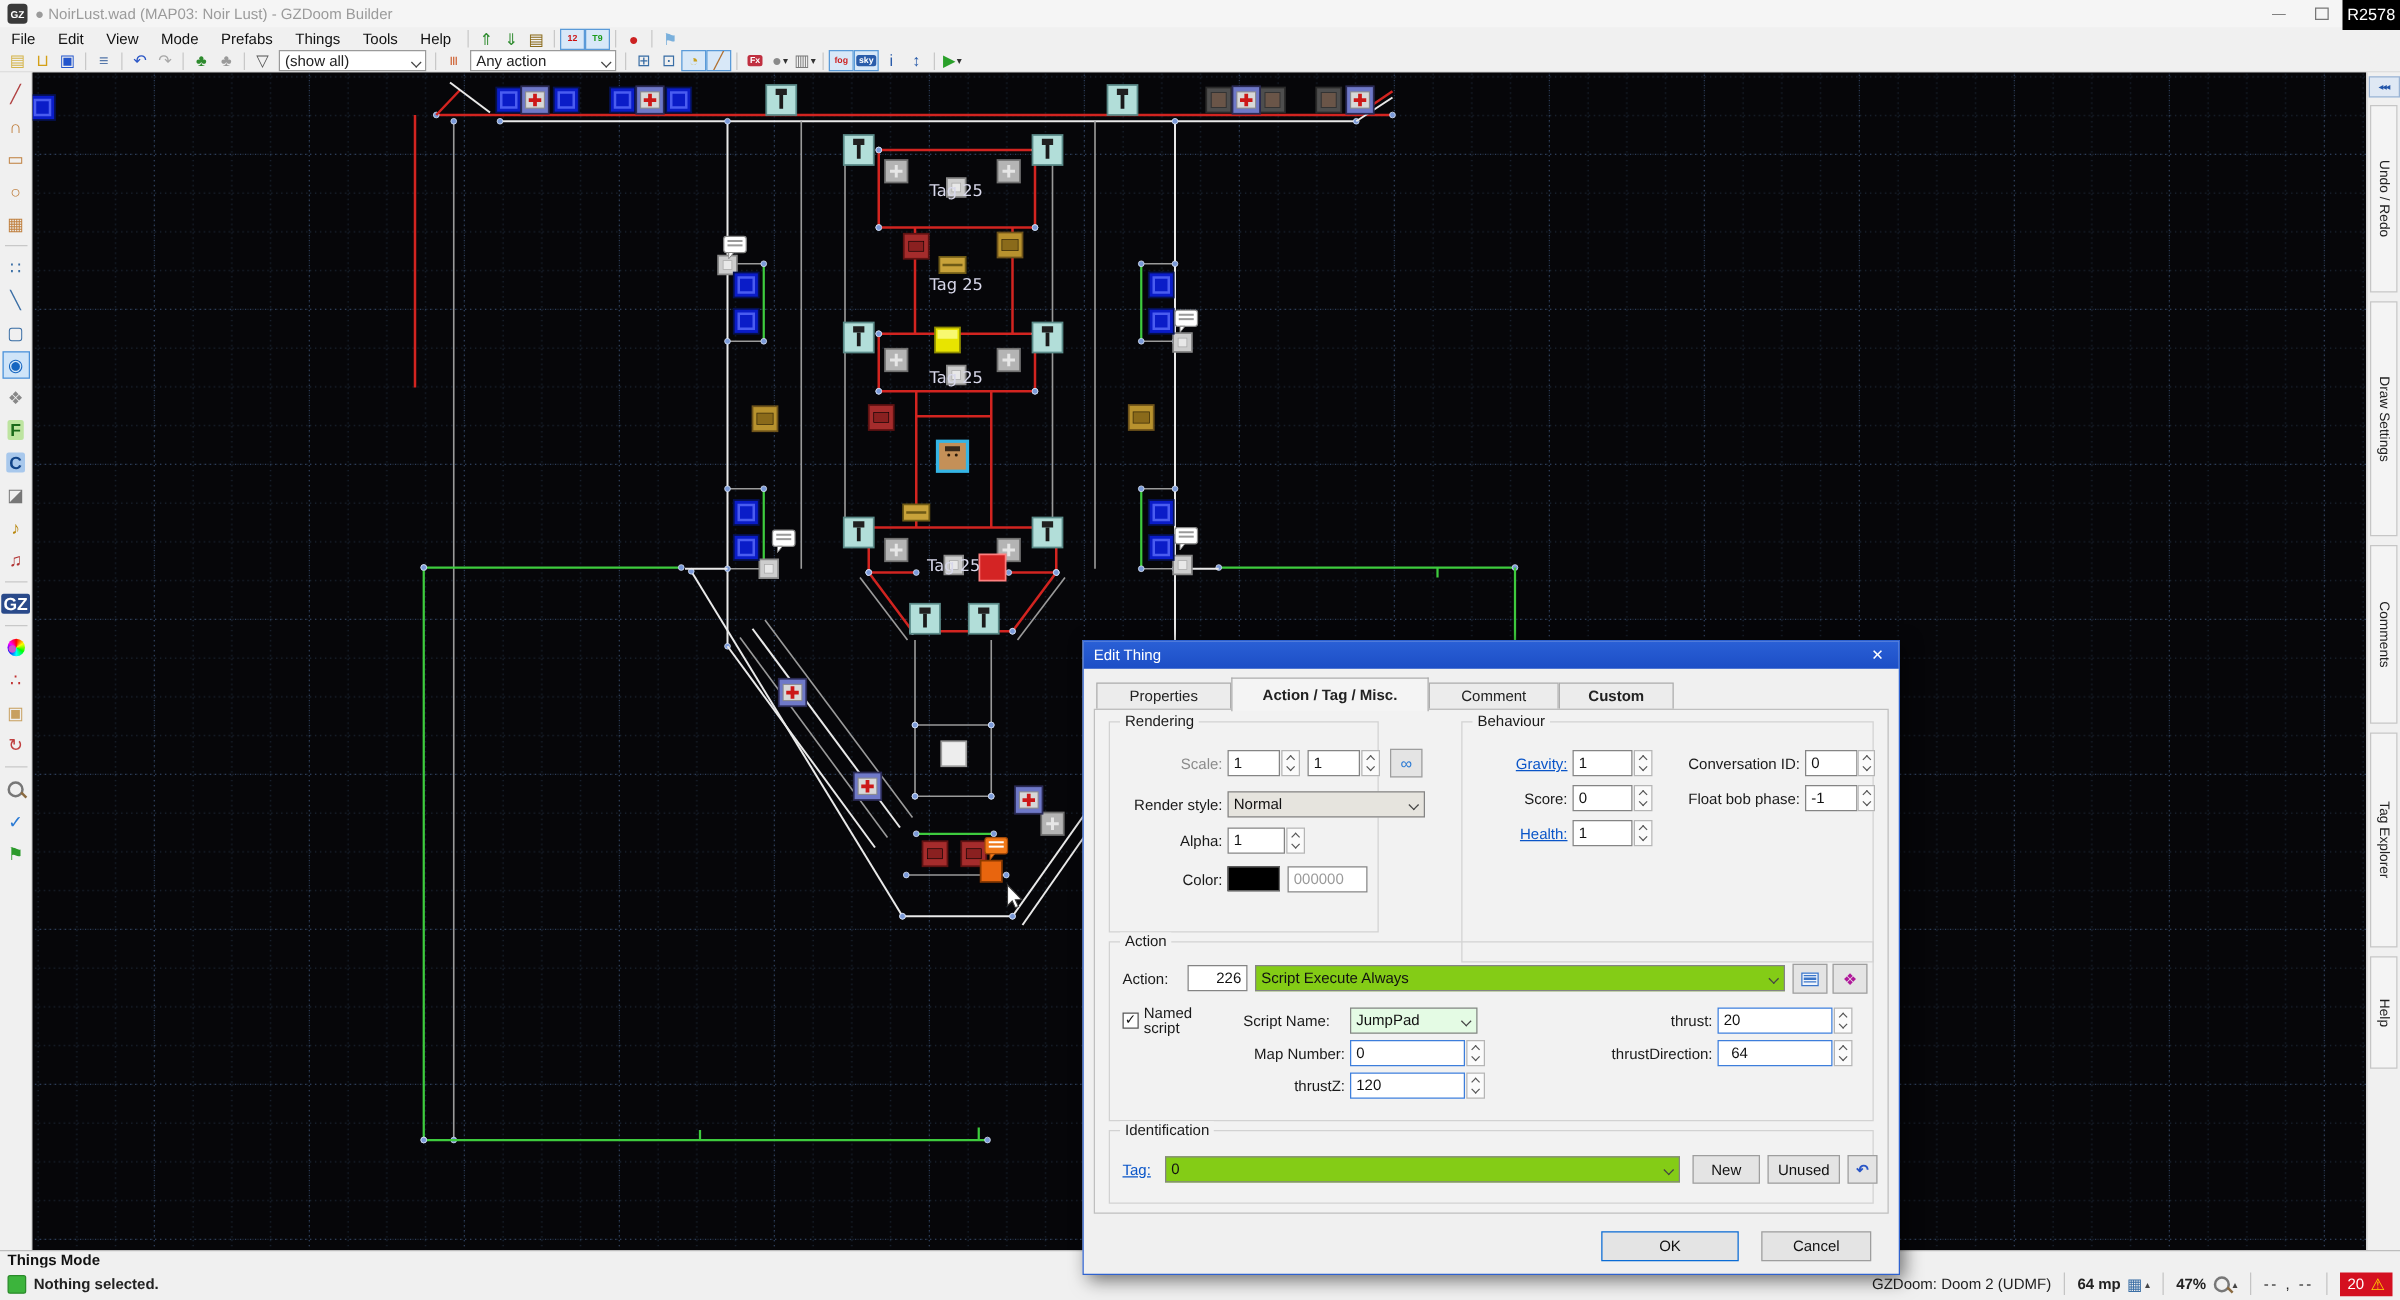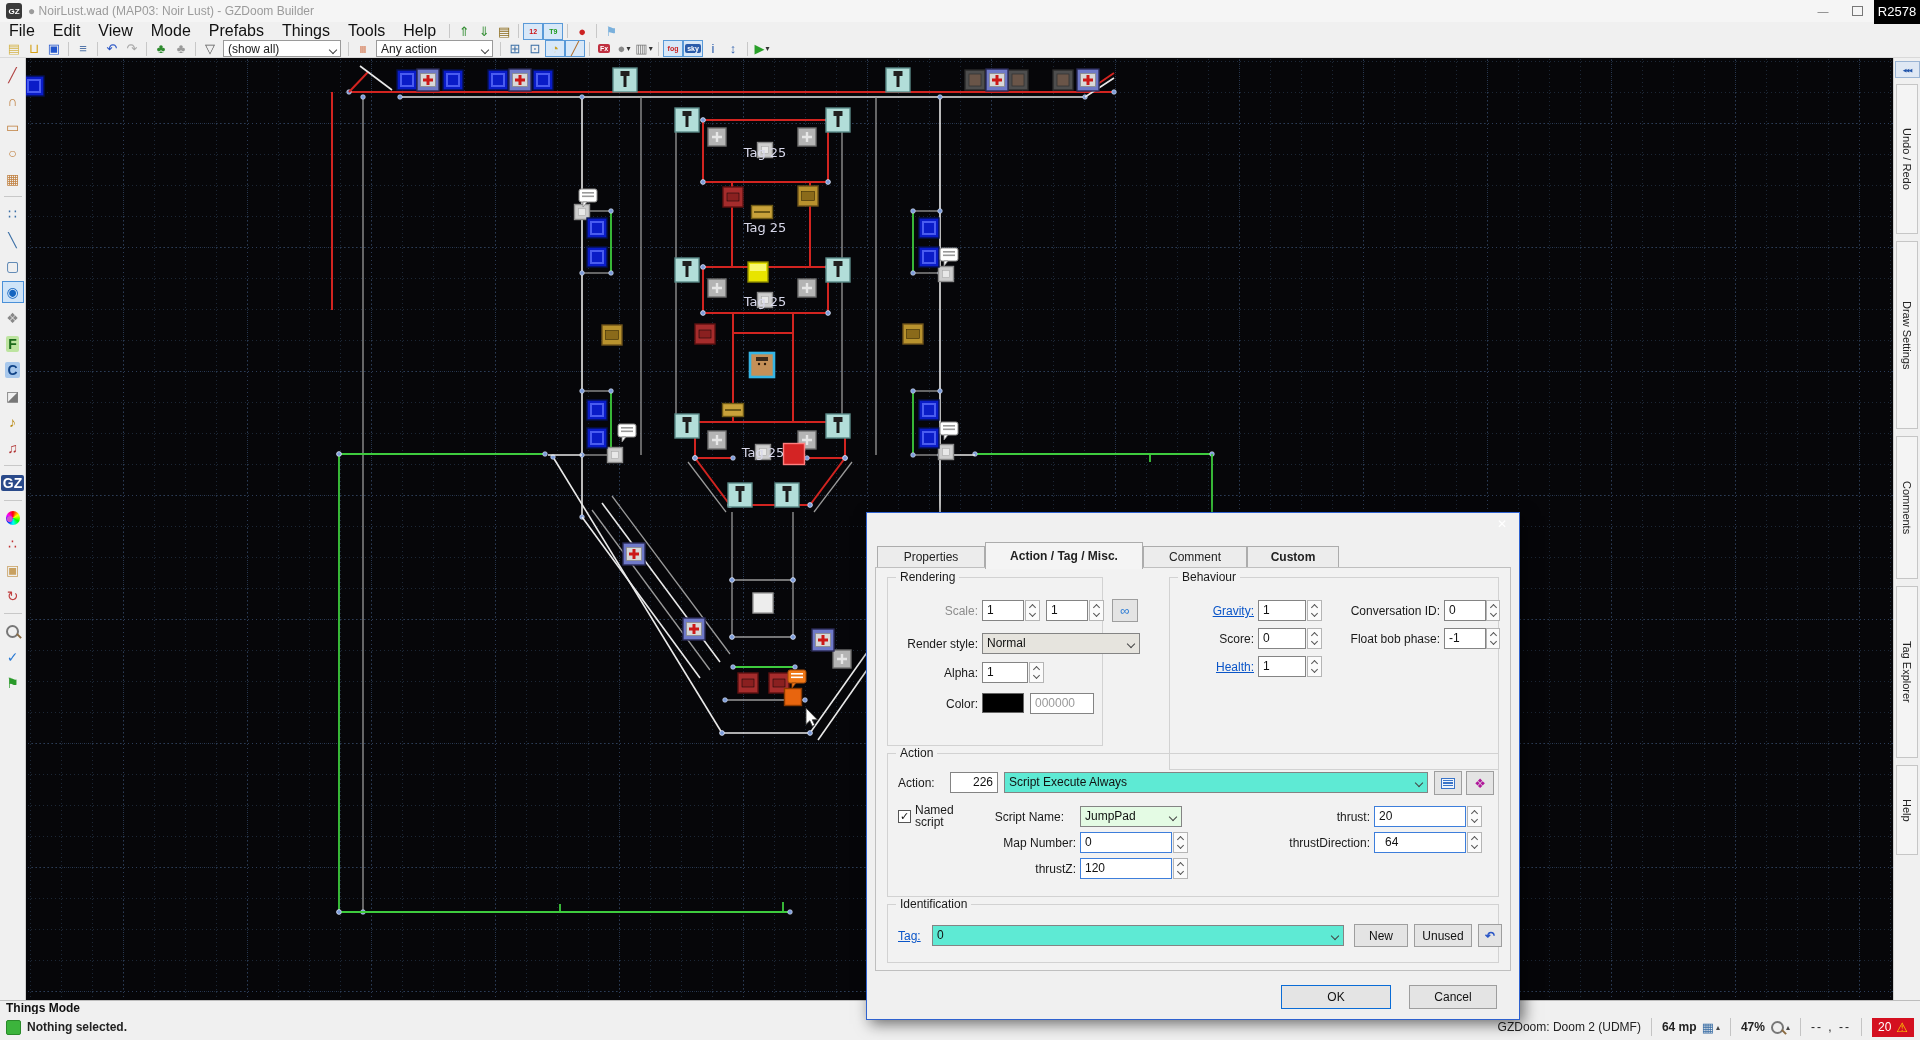--- a/index.html
+++ b/index.html
@@ -8,21 +8,21 @@
   .titlebar{position:absolute;left:0;top:0;width:1920px;height:22px;background:#f5f5f5;display:flex;align-items:center;}
   .appicon{width:16px;height:16px;margin:0 6px 0 6px;background:#3a3a3a;color:#fff;border-radius:3px;
     font-size:8px;font-weight:bold;display:flex;align-items:center;justify-content:center;}
   .wtitle{font-size:12px;color:#9b9b9b;}
   .wctrl{width:34px;height:22px;color:#777;font-size:11px;display:flex;align-items:center;justify-content:center;}
   .wctrl .rbox{width:9px;height:8px;border:1px solid #777;}
   .wspacer{flex:1}
   .rbadge{width:46px;height:25px;background:#000;color:#fff;font-size:13px;display:flex;align-items:center;justify-content:center;z-index:60;}
   
   .menubar{position:absolute;left:0;top:22px;width:1920px;height:18px;background:#f0f0f0;display:flex;align-items:center;}
-  .mitem{font-size:16px;color:#111;padding:2px 9px;}
+  .mitem{font-size:12px;color:#111;padding:2px 9px;}
   .toolbar{position:absolute;left:0;top:40px;width:1920px;height:18px;background:#f0f0f0;display:flex;align-items:center;border-bottom:1px solid #d9d9d9;box-sizing:border-box;}
   .ticon{width:20px;height:17px;display:flex;align-items:center;justify-content:center;position:relative;flex:none;}
   .ticon .g{font-size:13px;line-height:1;}
   .ticon .g.small{font-size:7px;font-weight:bold;}
   .ticon.boxed{border:1px solid #5a9ad8;background:#d8e8f8;box-sizing:border-box;}
   .ticon.act{border:1px solid #4a90d8;background:#cfe4f8;box-sizing:border-box;}
   .ddm{font-size:8px;color:#333;margin-left:1px;}
   .tsep{width:1px;height:14px;background:#c8c8c8;margin:0 4px;flex:none;}
   .tcombo{height:17px;background:#fff;border:1px solid #9a9a9a;box-sizing:border-box;font-size:12px;color:#222;
     display:flex;align-items:center;padding:0 4px;position:relative;flex:none;}
@@ -65,21 +65,21 @@
   .lab.gray{color:#8c8c8c;}
   .lab.link{color:#0a55c8;text-decoration:underline;}
   .fld{position:absolute;height:21px;background:#fff;border:1px solid #848484;box-sizing:border-box;font-size:12px;color:#111;padding:2px 4px 0 4px;}
   .fld.hl{border-color:#3d7edb;}
   .fld.num{text-align:right;}
   .fld.ghost{color:#9a9a9a;}
   .spin{position:absolute;width:15px;height:21px;background:#fbfbfb;border:1px solid #b5b5b5;box-sizing:border-box;}
   .spin b{position:absolute;left:4px;width:4px;height:4px;border:solid #555;border-width:0 1.2px 1.2px 0;}
   .spin b.u{top:4px;transform:rotate(-135deg);}
   .spin b.d{bottom:4px;transform:rotate(45deg);}
-  .combo{position:absolute;height:21px;background:#5eead4;border:1px solid #848484;box-sizing:border-box;font-size:12px;color:#111;
+  .combo{position:absolute;height:21px;background:#84cc16;border:1px solid #848484;box-sizing:border-box;font-size:12px;color:#111;
     padding:2px 16px 0 4px;overflow:hidden;white-space:nowrap;}
   .combo .ca{position:absolute;right:5px;top:7px;width:5px;height:5px;border:solid #444;border-width:0 0 1.4px 1.4px;transform:rotate(-45deg);}
   .combo.gcb{background:#e6e4de;}
   .combo.grn{background:#e4fbe4;}
   .swatch{position:absolute;width:42px;height:20px;background:#000;border:1px solid #666;box-sizing:border-box;}
   .btn{position:absolute;background:#e4e4e4;border:1px solid #9e9e9e;box-sizing:border-box;font-size:12px;color:#111;
     display:flex;align-items:center;justify-content:center;}
   .btn.def{border:1px solid #0a6cd6;}
   .cb{position:absolute;width:13px;height:13px;background:#fff;border:1px solid #555;box-sizing:border-box;
     font-size:11px;line-height:11px;text-align:center;color:#111;}
@@ -806,20 +806,23 @@
   <div data-name="side-tabs" style="display:flex;flex-direction:column;align-items:center;">
       <div class="rtab" data-name="side-tab-undo-redo" style="height: 150px;">Undo / Redo</div>
       <div class="rtab" data-name="side-tab-draw-settings" style="height: 188px;">Draw Settings</div>
       <div class="rtab" data-name="side-tab-comments" style="height: 143px;">Comments</div>
       <div class="rtab" data-name="side-tab-tag-explorer" style="height: 172px;">Tag Explorer</div>
       <div class="rtab" data-name="side-tab-help" style="height: 90px;">Help</div>
     </div>
 </div>
 
 <div class="dialog" data-name="edit-thing-dialog">
+  <div class="dtitle" data-name="dialog-title-bar">
+      <span data-name="dialog-title">Edit Thing</span>
+    </div>
   <div class="dclose" data-name="close-icon">✕</div>
 
   <div class="dtab" data-name="tab-properties" style="left:10px;width:108px;">
       <span data-name="tab-label">Properties</span>
     </div>
   <div class="dtab on" data-name="tab-action-tag-misc" style="left:118px;width:158px;">
       <span data-name="tab-label">Action / Tag / Misc.</span>
     </div>
   <div class="dtab" data-name="tab-comment" style="left:276px;width:104px;">
       <span data-name="tab-label">Comment</span>

